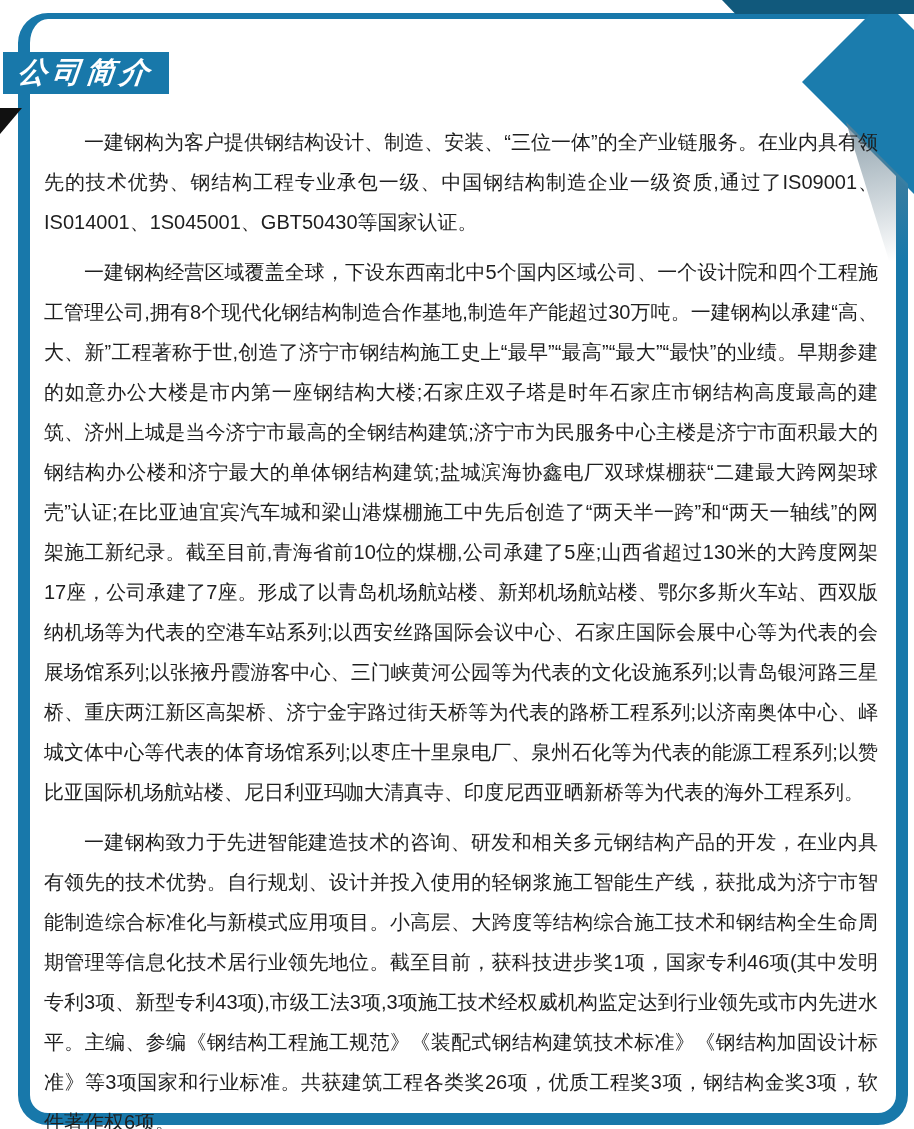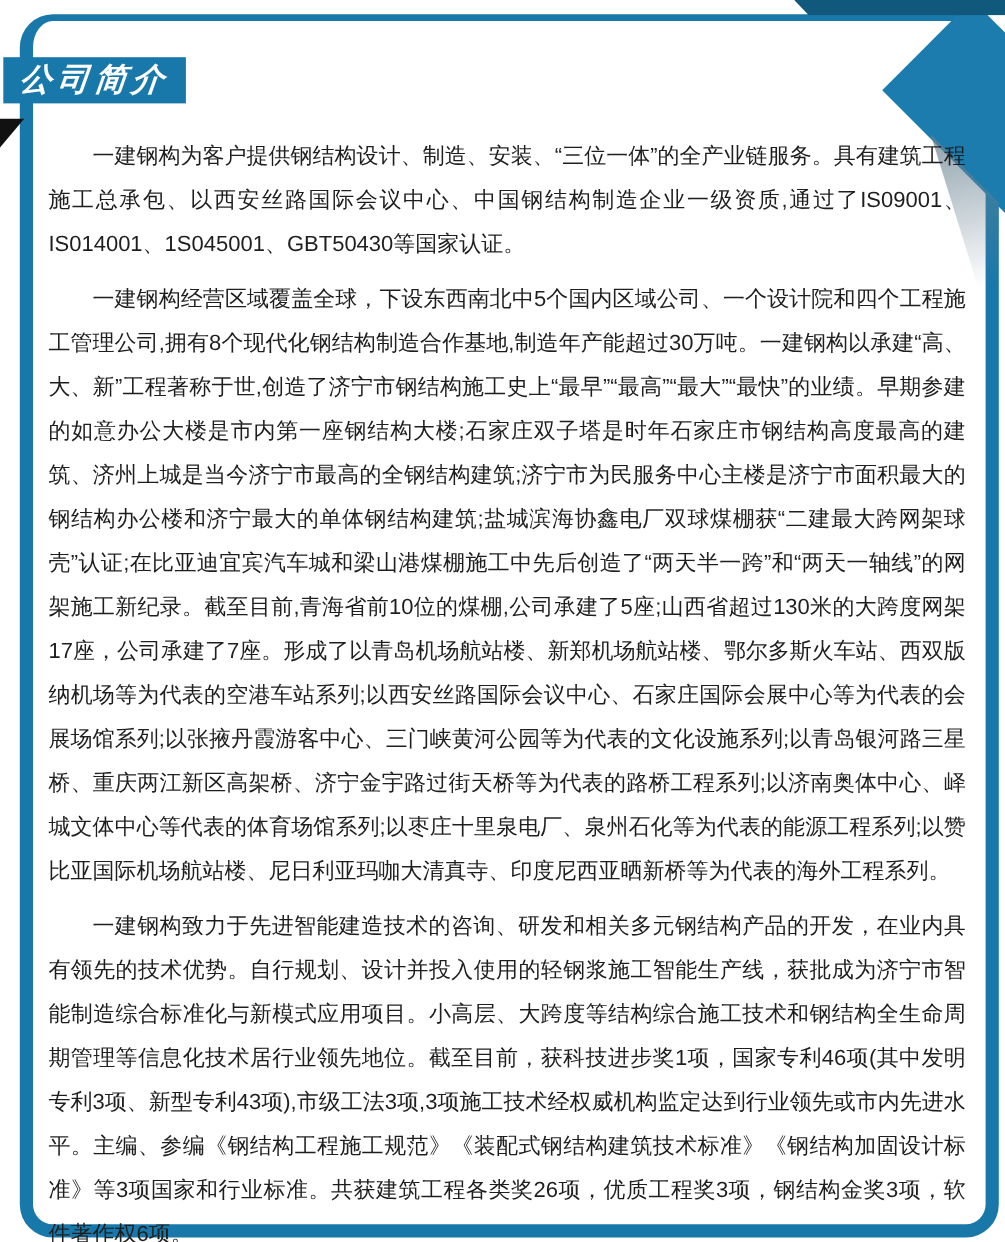--- a/index.html
+++ b/index.html
@@ -136,18 +136,18 @@
   <div class="ribbon-fold"></div>
   <div class="ribbon-shadow"></div>
 
   <div class="title-badge">
     <span>公司简介</span>
   </div>
 
   <div class="corner-triangle"></div>
 
   <div class="content">
-    <p>一建钢构为客户提供钢结构设计、制造、安装、“三位一体”的全产业链服务。具有建筑工程施工总承包、以西安丝路国际会议中心、中国钢结构制造企业一级资质,通过了IS09001、IS014001、1S045001、GBT50430等国家认证。</p>
+    <p>一建钢构为客户提供钢结构设计、制造、安装、“三位一体”的全产业链服务。在业内具有领先的技术优势、钢结构工程专业承包一级、中国钢结构制造企业一级资质,通过了IS09001、IS014001、1S045001、GBT50430等国家认证。</p>
     <p>一建钢构经营区域覆盖全球，下设东西南北中5个国内区域公司、一个设计院和四个工程施工管理公司,拥有8个现代化钢结构制造合作基地,制造年产能超过30万吨。一建钢构以承建“高、大、新”工程著称于世,创造了济宁市钢结构施工史上“最早”“最高”“最大”“最快”的业绩。早期参建的如意办公大楼是市内第一座钢结构大楼;石家庄双子塔是时年石家庄市钢结构高度最高的建筑、济州上城是当今济宁市最高的全钢结构建筑;济宁市为民服务中心主楼是济宁市面积最大的钢结构办公楼和济宁最大的单体钢结构建筑;盐城滨海协鑫电厂双球煤棚获“二建最大跨网架球壳”认证;在比亚迪宜宾汽车城和梁山港煤棚施工中先后创造了“两天半一跨”和“两天一轴线”的网架施工新纪录。截至目前,青海省前10位的煤棚,公司承建了5座;山西省超过130米的大跨度网架17座，公司承建了7座。形成了以青岛机场航站楼、新郑机场航站楼、鄂尔多斯火车站、西双版纳机场等为代表的空港车站系列;以西安丝路国际会议中心、石家庄国际会展中心等为代表的会展场馆系列;以张掖丹霞游客中心、三门峡黄河公园等为代表的文化设施系列;以青岛银河路三星桥、重庆两江新区高架桥、济宁金宇路过街天桥等为代表的路桥工程系列;以济南奥体中心、峄城文体中心等代表的体育场馆系列;以枣庄十里泉电厂、泉州石化等为代表的能源工程系列;以赞比亚国际机场航站楼、尼日利亚玛咖大清真寺、印度尼西亚晒新桥等为代表的海外工程系列。</p>
     <p>一建钢构致力于先进智能建造技术的咨询、研发和相关多元钢结构产品的开发，在业内具有领先的技术优势。自行规划、设计并投入使用的轻钢浆施工智能生产线，获批成为济宁市智能制造综合标准化与新模式应用项目。小高层、大跨度等结构综合施工技术和钢结构全生命周期管理等信息化技术居行业领先地位。截至目前，获科技进步奖1项，国家专利46项(其中发明专利3项、新型专利43项),市级工法3项,3项施工技术经权威机构监定达到行业领先或市内先进水平。主编、参编《钢结构工程施工规范》《装配式钢结构建筑技术标准》《钢结构加固设计标准》等3项国家和行业标准。共获建筑工程各类奖26项，优质工程奖3项，钢结构金奖3项，软件著作权6项。</p>
   </div>
 
 </div>
 
 </body></html>

